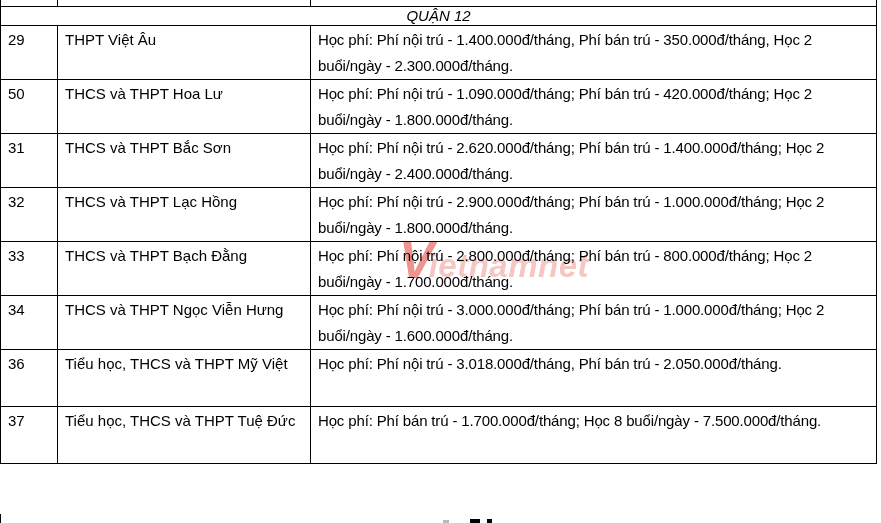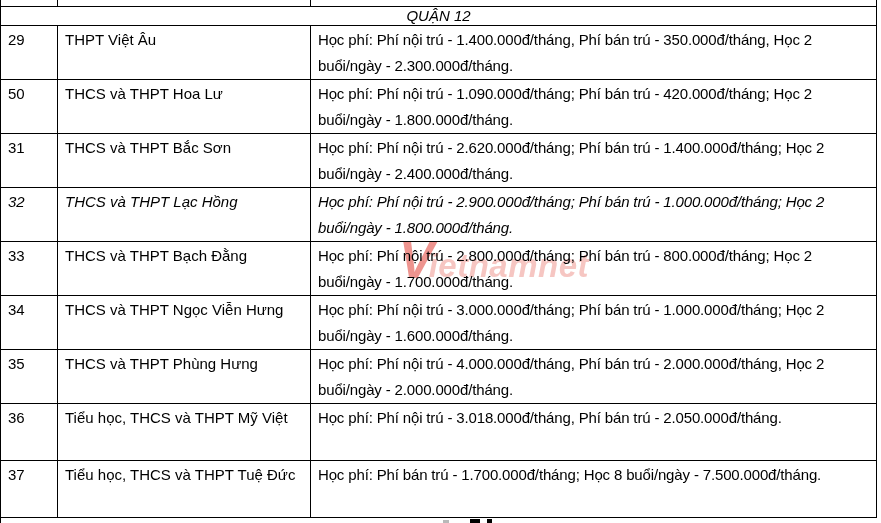--- a/index.html
+++ b/index.html
@@ -86,39 +86,34 @@
         <tr style="height: 54px;">
       <td class="cell-no">50</td>
       <td class="cell-school">THCS và THPT Hoa Lư</td>
       <td class="cell-fees">Học phí: Phí nội trú - 1.090.000đ/tháng; Phí bán trú - 420.000đ/tháng; Học 2 buổi/ngày - 1.800.000đ/tháng.</td>
     </tr>
         <tr style="height: 54px;">
       <td class="cell-no">31</td>
       <td class="cell-school">THCS và THPT Bắc Sơn</td>
       <td class="cell-fees">Học phí: Phí nội trú - 2.620.000đ/tháng; Phí bán trú - 1.400.000đ/tháng; Học 2 buổi/ngày - 2.400.000đ/tháng.</td>
     </tr>
-        <tr style="height: 53px; font-style: italic;">
+        <tr style="height: 53px;">
       <td class="cell-no">32</td>
       <td class="cell-school">THCS và THPT Lạc Hồng</td>
       <td class="cell-fees">Học phí: Phí nội trú - 2.900.000đ/tháng; Phí bán trú - 1.000.000đ/tháng; Học 2 buổi/ngày - 1.800.000đ/tháng.</td>
     </tr>
         <tr style="height: 54px;">
       <td class="cell-no">33</td>
       <td class="cell-school">THCS và THPT Bạch Đằng</td>
       <td class="cell-fees">Học phí: Phí nội trú - 2.800.000đ/tháng; Phí bán trú - 800.000đ/tháng; Học 2 buổi/ngày - 1.700.000đ/tháng.</td>
     </tr>
         <tr style="height: 53px;">
       <td class="cell-no">34</td>
       <td class="cell-school">THCS và THPT Ngọc Viễn Hưng</td>
       <td class="cell-fees">Học phí: Phí nội trú - 3.000.000đ/tháng; Phí bán trú - 1.000.000đ/tháng; Học 2 buổi/ngày - 1.600.000đ/tháng.</td>
-    </tr>
-        <tr style="height: 54px;">
-      <td class="cell-no">35</td>
-      <td class="cell-school">THCS và THPT Phùng Hưng</td>
-      <td class="cell-fees">Học phí: Phí nội trú - 4.000.000đ/tháng, Phí bán trú - 2.000.000đ/tháng, Học 2 buổi/ngày - 2.000.000đ/tháng.</td>
     </tr>
         <tr style="height: 57px; padding-left: 8px;">
       <td class="cell-no">36</td>
       <td class="cell-school">Tiểu học, THCS và THPT Mỹ Việt</td>
       <td class="cell-fees">Học phí: Phí nội trú - 3.018.000đ/tháng, Phí bán trú - 2.050.000đ/tháng.</td>
     </tr>
         <tr style="height: 57px;">
       <td class="cell-no">37</td>
       <td class="cell-school">Tiểu học, THCS và THPT Tuệ Đức</td>
       <td class="cell-fees">Học phí: Phí bán trú - 1.700.000đ/tháng; Học 8 buổi/ngày - 7.500.000đ/tháng.</td>

